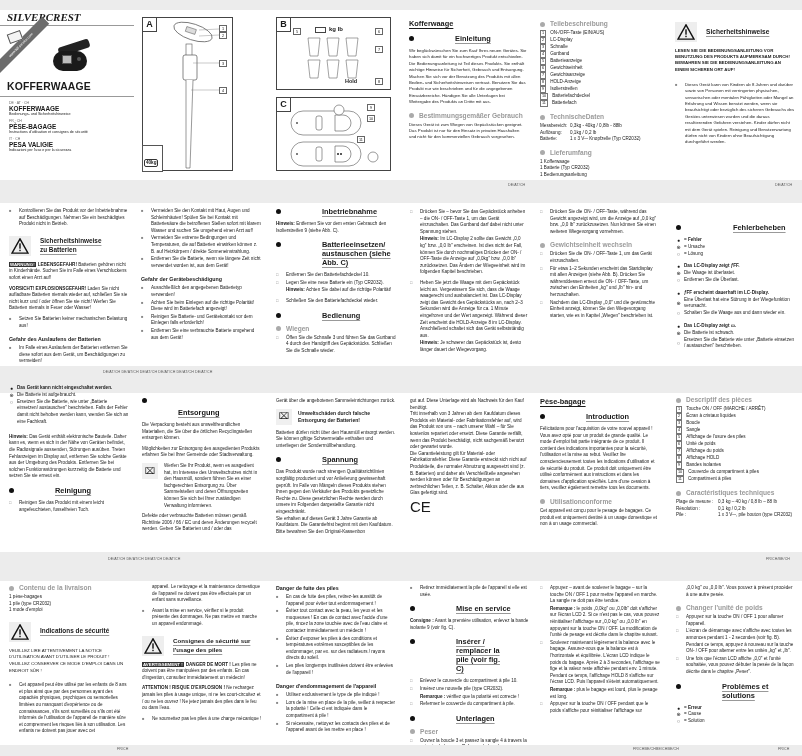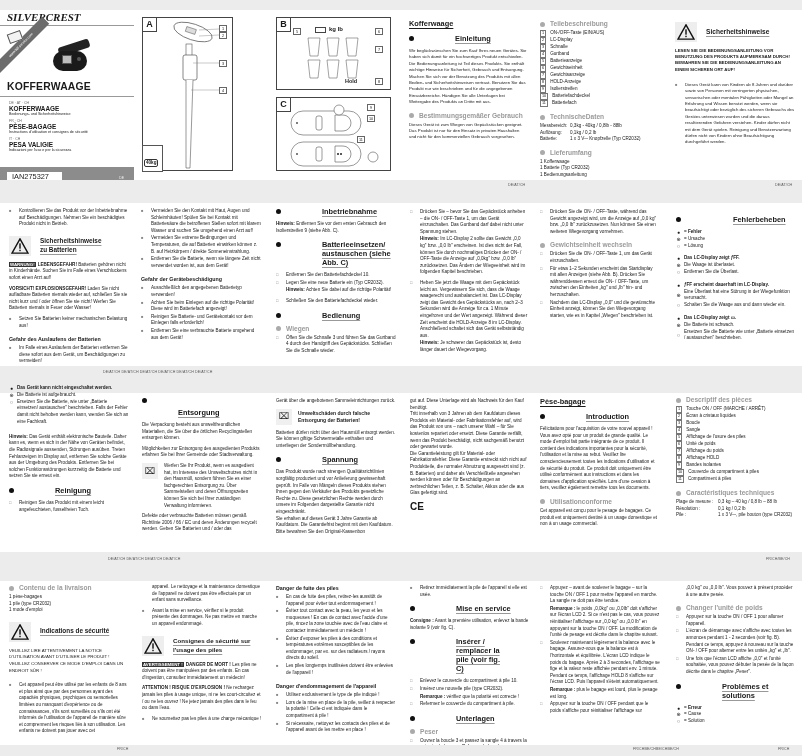--- a/index.html
+++ b/index.html
@@ -66,24 +66,20 @@
   <div style="position:absolute;left:9px;top:109px;">
     <div style="font-size:3.5px;line-height:4px;color:#666;">FR · CH</div>
     <div style="font-weight:bold;font-size:6.4px;line-height:7px;">PÈSE-BAGAGE</div>
     <div style="font-size:3.7px;line-height:4.5px;">Instructions d'utilisation et consignes de sécurité</div>
   </div>
   <div style="position:absolute;left:9px;top:127px;">
     <div style="font-size:3.5px;line-height:4px;color:#666;">IT · CH</div>
     <div style="font-weight:bold;font-size:6.4px;line-height:7px;">PESA VALIGIE</div>
     <div style="font-size:3.7px;line-height:4.5px;">Indicazioni per l'uso e per la sicurezza</div>
   </div>
-  <div style="position:absolute;left:0;top:157px;width:134px;height:21px;background:#8c8c8c;">
-    <div style="position:absolute;left:7px;top:5px;width:55px;height:10px;background:#fff;font-size:7.4px;line-height:10px;padding-left:5px;">IAN275327</div>
-    <div style="position:absolute;right:10px;top:8px;font-size:3.5px;color:#eee;">DE</div>
-  </div>
 </div>
 
 <div class="fig-box" style="left:142px;top:17px;width:91px;height:154px;">
   <div class="fig-label">A</div>
   <svg width="91" height="154" style="position:absolute;left:0;top:0;">
     <ellipse cx="50" cy="14" rx="20" ry="8" fill="#fff" stroke="#555" stroke-width="0.7" transform="rotate(18 50 14)"></ellipse>
     <rect x="43" y="10" width="10" height="5" fill="#ddd" stroke="#555" stroke-width="0.5" transform="rotate(18 48 12)"></rect>
     <rect x="43" y="26" width="6" height="35" fill="#fff" stroke="#555" stroke-width="0.6"></rect>
     <rect x="40" y="37" width="14" height="25" rx="2" fill="#fff" stroke="#555" stroke-width="0.7"></rect>
     <path d="M43 62 L43 150 L47 150 L50 62" fill="#fff" stroke="#555" stroke-width="0.6"></path>
@@ -384,21 +380,21 @@
       <span class="b">□</span>
       <span>Für etwa 1–2 Sekunden erscheint das Startdisplay mit allen Anzeigen (siehe Abb. B). Drücken Sie währenddessen erneut die ON- / OFF-Taste, um zwischen den Einheiten „kg" und „lb" hin- und herzuschalten.</span>
     </div>
   <div class="li">
       <span class="b">□</span>
       <span>Nachdem das LC-Display „0,0" und die gewünschte Einheit anzeigt, können Sie den Wiegevorgang starten, wie es in Kapitel „Wiegen" beschrieben ist.</span>
     </div>
 </div>
 
 <div class="col" style="left:676px;top:207px;width:120px;">
-  <div class="h1" style="margin-top:8px;gap:16px;">
+  <div class="h1" style="margin-top:16px;gap:16px;">
       <span class="dot"></span>
       <span class="t">Fehlerbeheben</span>
     </div>
   <div style="margin-bottom:6px;">
     <div class="sym-row">
         <span class="sym">●</span>
         <span class="bold">= Fehler</span>
       </div>
     <div class="sym-row">
         <span class="sym">⊛</span>
@@ -510,21 +506,21 @@
       <span class="t">Spannung</span>
     </div>
   <p style="margin-bottom:0;">Das Produkt wurde nach strengen Qualitätsrichtlinien sorgfältig produziert und vor Anlieferung gewissenhaft geprüft. Im Falle von Mängeln dieses Produkts stehen Ihnen gegen den Verkäufer des Produkts gesetzliche Rechte zu. Diese gesetzlichen Rechte werden durch unsere im Folgenden dargestellte Garantie nicht eingeschränkt.</p>
   <p>Sie erhalten auf dieses Gerät 3 Jahre Garantie ab Kaufdatum. Die Garantiefrist beginnt mit dem Kaufdatum. Bitte bewahren Sie den Original-Kassenbon</p>
 </div>
 
 <div class="col" style="left:410px;top:398px;width:118px;">
   <p style="margin-bottom:0;">gut auf. Diese Unterlage wird als Nachweis für den Kauf benötigt.</p>
   <p style="margin-bottom:0;">Tritt innerhalb von 3 Jahren ab dem Kaufdatum dieses Produkts ein Material- oder Fabrikationsfehler auf, wird das Produkt von uns – nach unserer Wahl – für Sie kostenlos repariert oder ersetzt. Diese Garantie verfällt, wenn das Produkt beschädigt, nicht sachgemäß benutzt oder gewartet wurde.</p>
   <p>Die Garantieleistung gilt für Material- oder Fabrikationsfehler. Diese Garantie erstreckt sich nicht auf Produktteile, die normaler Abnutzung ausgesetzt sind (z. B. Batterien) und daher als Verschleißteile angesehen werden können oder für Beschädigungen an zerbrechlichen Teilen, z. B. Schalter, Akkus oder die aus Glas gefertigt sind.</p>
-  <div style="font-size:10px;line-height:11px;font-weight:bold;">CE</div>
+  <div style="font-size:15px;line-height:11px;font-weight:normal;">CE</div>
 </div>
 
 <div class="col" style="left:540px;top:397px;width:120px;">
   <div class="h-page">Pèse-bagage</div>
   <div class="h1" style="margin-top:0;">
       <span class="dot"></span>
       <span class="t">Introduction</span>
     </div>
   <p>Félicitations pour l'acquisition de votre nouvel appareil ! Vous avez opté pour un produit de grande qualité. Le mode d'emploi fait partie intégrante de ce produit. Il contient des indications importantes pour la sécurité, l'utilisation et la mise au rebut. Veuillez lire consciencieusement toutes les indications d'utilisation et de sécurité du produit. Ce produit doit uniquement être utilisé conformément aux instructions et dans les domaines d'application spécifiés. Lors d'une cession à tiers, veuillez également remettre tous les documents.</p>
   <div class="h2">

